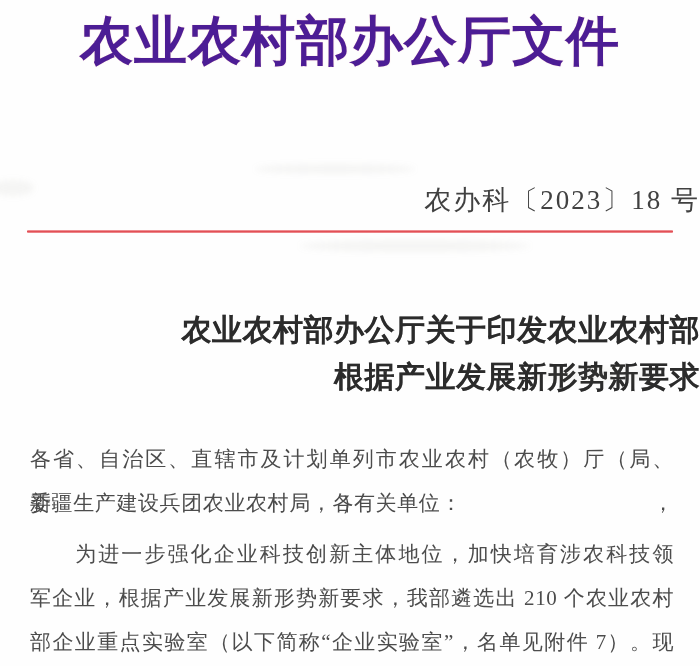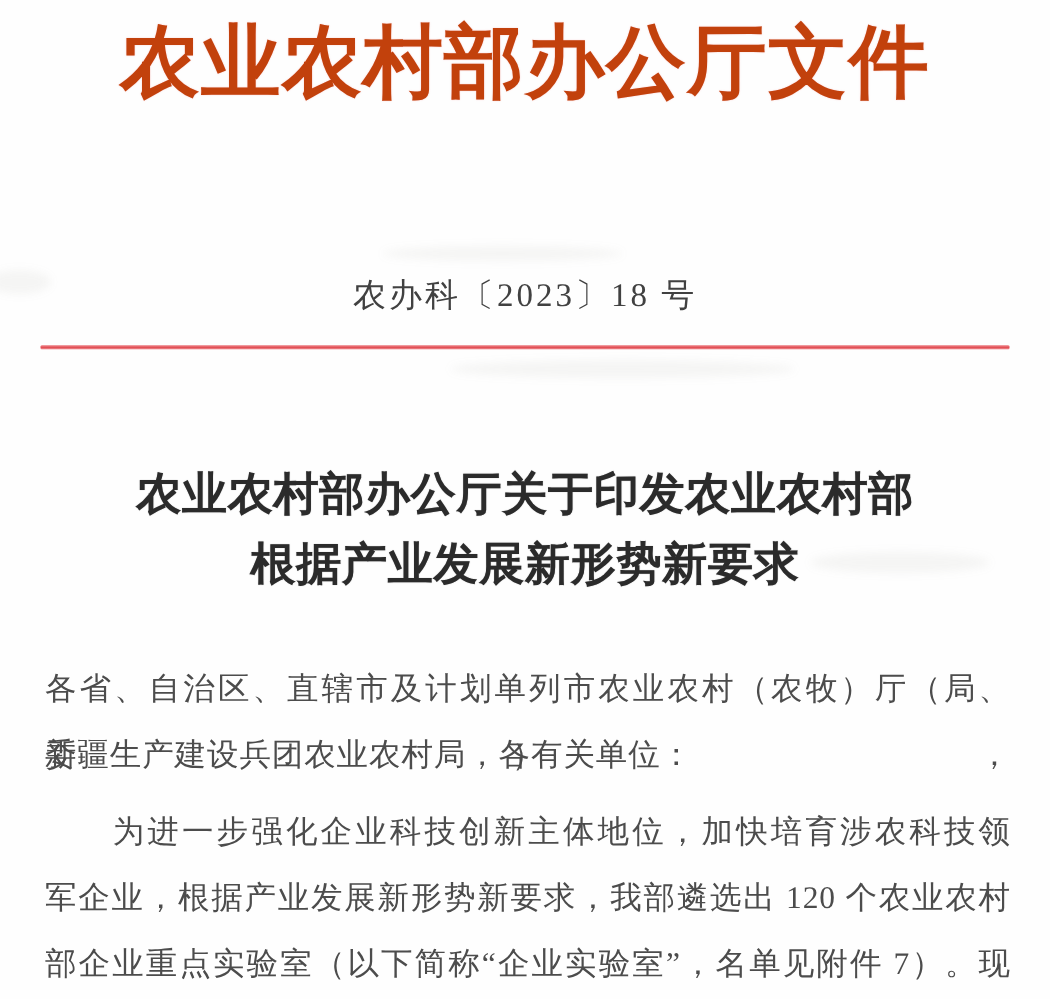--- a/index.html
+++ b/index.html
@@ -26,41 +26,41 @@
     letter-spacing: 1px;
     color: #ee4b53;
     white-space: nowrap;
     text-shadow: 0 0 1px rgba(238, 75, 83, 0.35);
   }
   .doc-number {
     position: absolute;
     top: 182px;
     left: 0;
     right: 0;
-    text-align: center;
-    font-size: 22px;
+    text-align: right;
+    font-size: 27px;
     letter-spacing: 2px;
     color: #414141;
     white-space: nowrap;
   }
   .red-rule {
     position: absolute;
     top: 230px;
     left: 27px;
     width: 646px;
     height: 3px;
     background: linear-gradient(to bottom, #f5b1b4, #e25056 45%, #e25056 65%, #f2a4a7);
     border-radius: 1px;
   }
   .title-block {
     position: absolute;
     top: 306px;
     left: 0;
     right: 0;
-    text-align: center;
+    text-align: right;
     font-size: 30px;
     font-weight: 700;
     line-height: 47px;
     letter-spacing: 0.5px;
     color: #2b2b2b;
     text-shadow: 0 0 0.6px rgba(43, 43, 43, 0.5);
   }
   .body-block {
     position: absolute;
     top: 437px;
@@ -94,36 +94,36 @@
   .artifact-1 { left: -8px;  top: 180px; width: 42px;  height: 16px; }
   .artifact-2 { left: 255px; top: 164px; width: 160px; height: 10px; }
   .artifact-3 { left: 300px; top: 240px; width: 230px; height: 12px; }
   .artifact-4 { left: 540px; top: 368px; width: 120px; height: 14px; }
 </style>
 </head>
 <body>
 
 <div class="page">
 
-  <div class="header-title" style="color: #c2410c;">农业农村部办公厅文件</div>
+  <div class="header-title" style="color: #4c1d95;">农业农村部办公厅文件</div>
 
   <div class="doc-number">农办科〔2023〕18 号</div>
 
   <div class="red-rule" style="background: linear-gradient(rgb(245, 177, 180), rgb(226, 80, 86) 45%, rgb(226, 80, 86) 65%, rgb(245, 177, 180));"></div>
 
   <div class="title-block" style="color: rgb(43, 43, 43);">
     <div>农业农村部办公厅关于印发农业农村部</div>
     <div>根据产业发展新形势新要求</div>
   </div>
 
   <div class="body-block" style="color: rgb(76, 76, 76);">
     <div class="body-line">各省、自治区、直辖市及计划单列市农业农村（农牧）厅（局、委），</div>
     <div class="body-line short">新疆生产建设兵团农业农村局，各有关单位：</div>
     <div class="body-line para-first">为进一步强化企业科技创新主体地位，加快培育涉农科技领</div>
-    <div class="body-line">军企业，根据产业发展新形势新要求，我部遴选出 120 个农业农村</div>
+    <div class="body-line">军企业，根据产业发展新形势新要求，我部遴选出 210 个农业农村</div>
     <div class="body-line">部企业重点实验室（以下简称“企业实验室”，名单见附件 7）。现</div>
   </div>
 
   <div class="scan-artifact artifact-1"></div>
   <div class="scan-artifact artifact-2"></div>
   <div class="scan-artifact artifact-3"></div>
   <div class="scan-artifact artifact-4"></div>
 
 </div>
 

